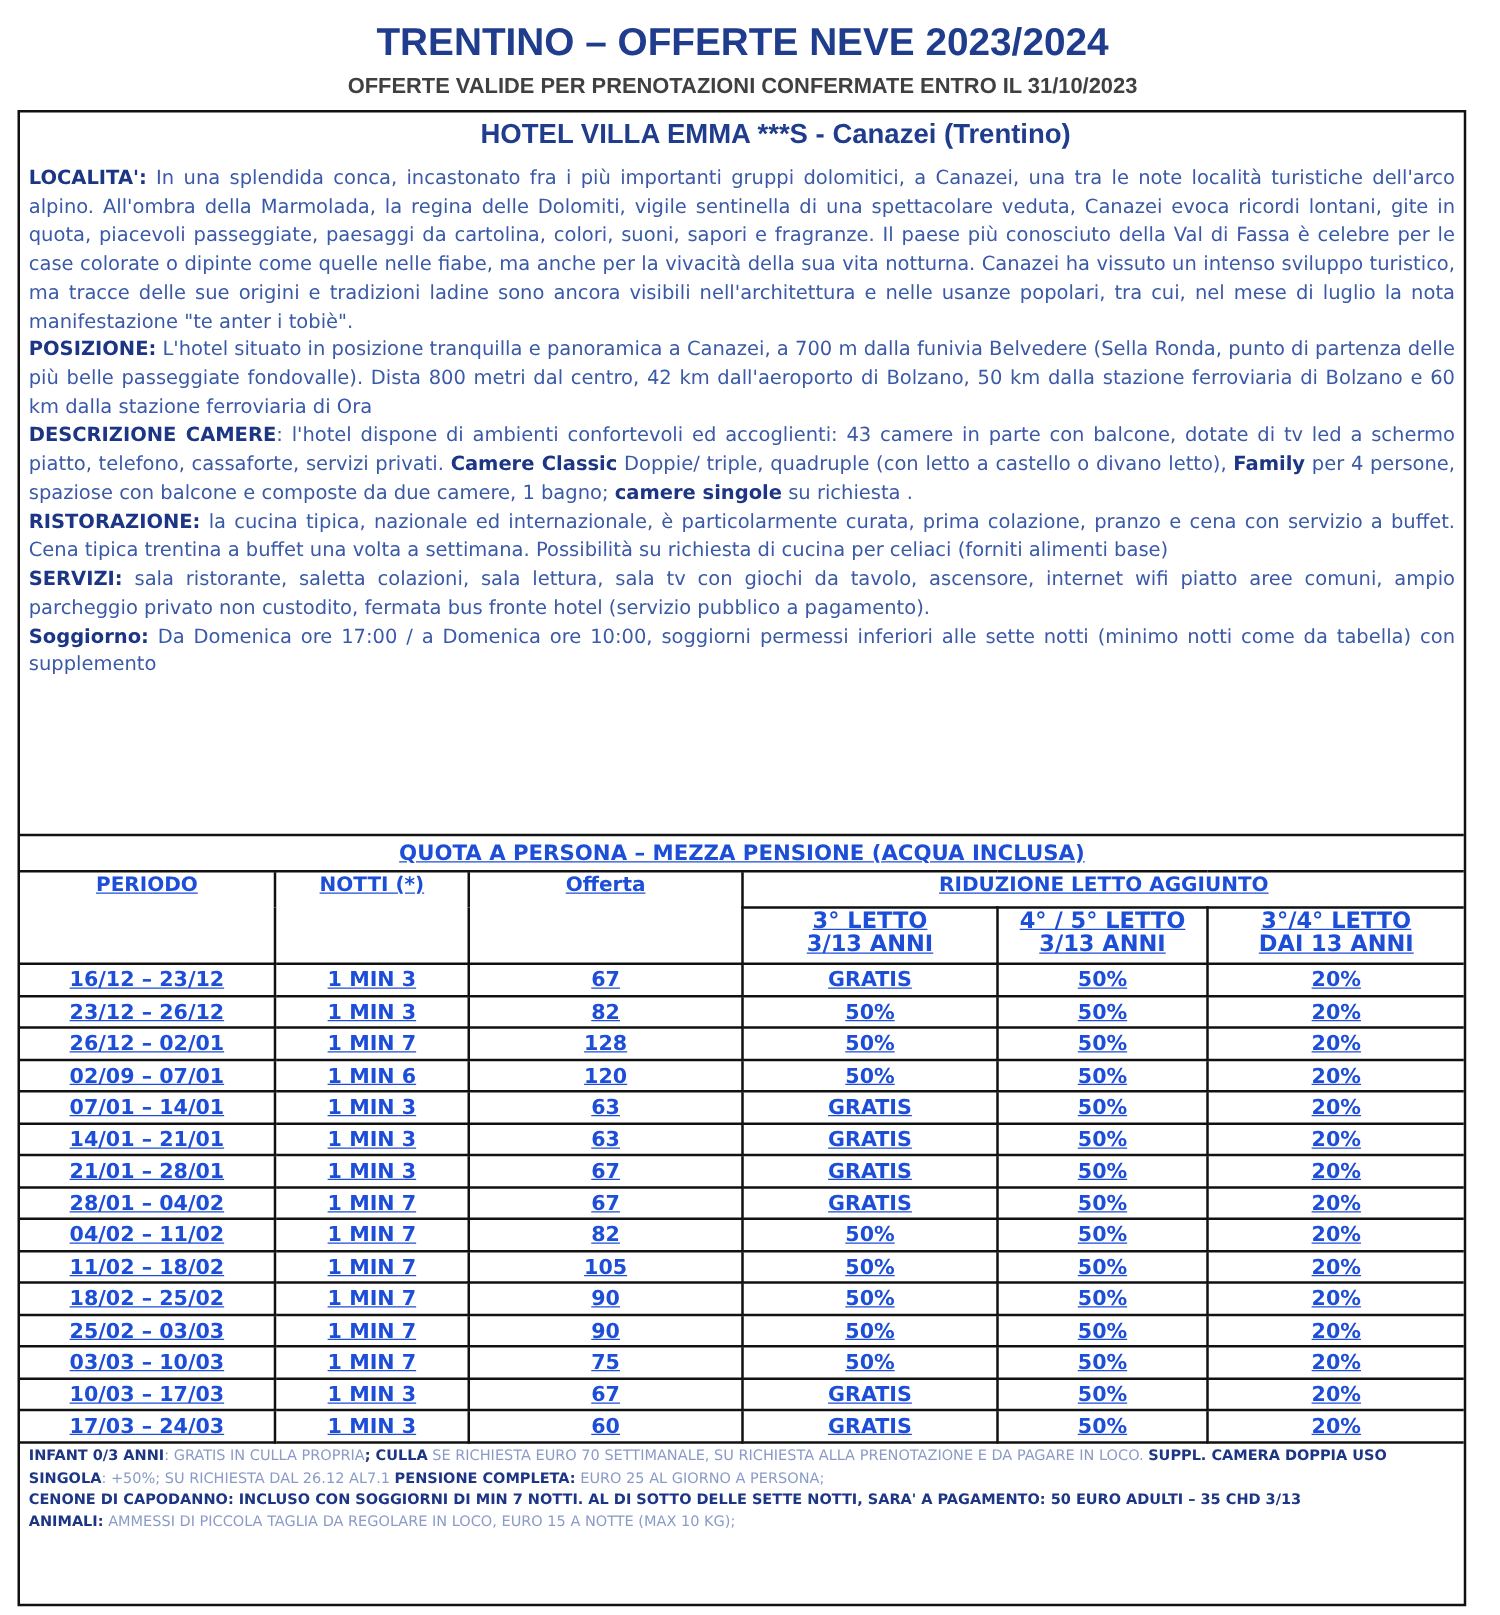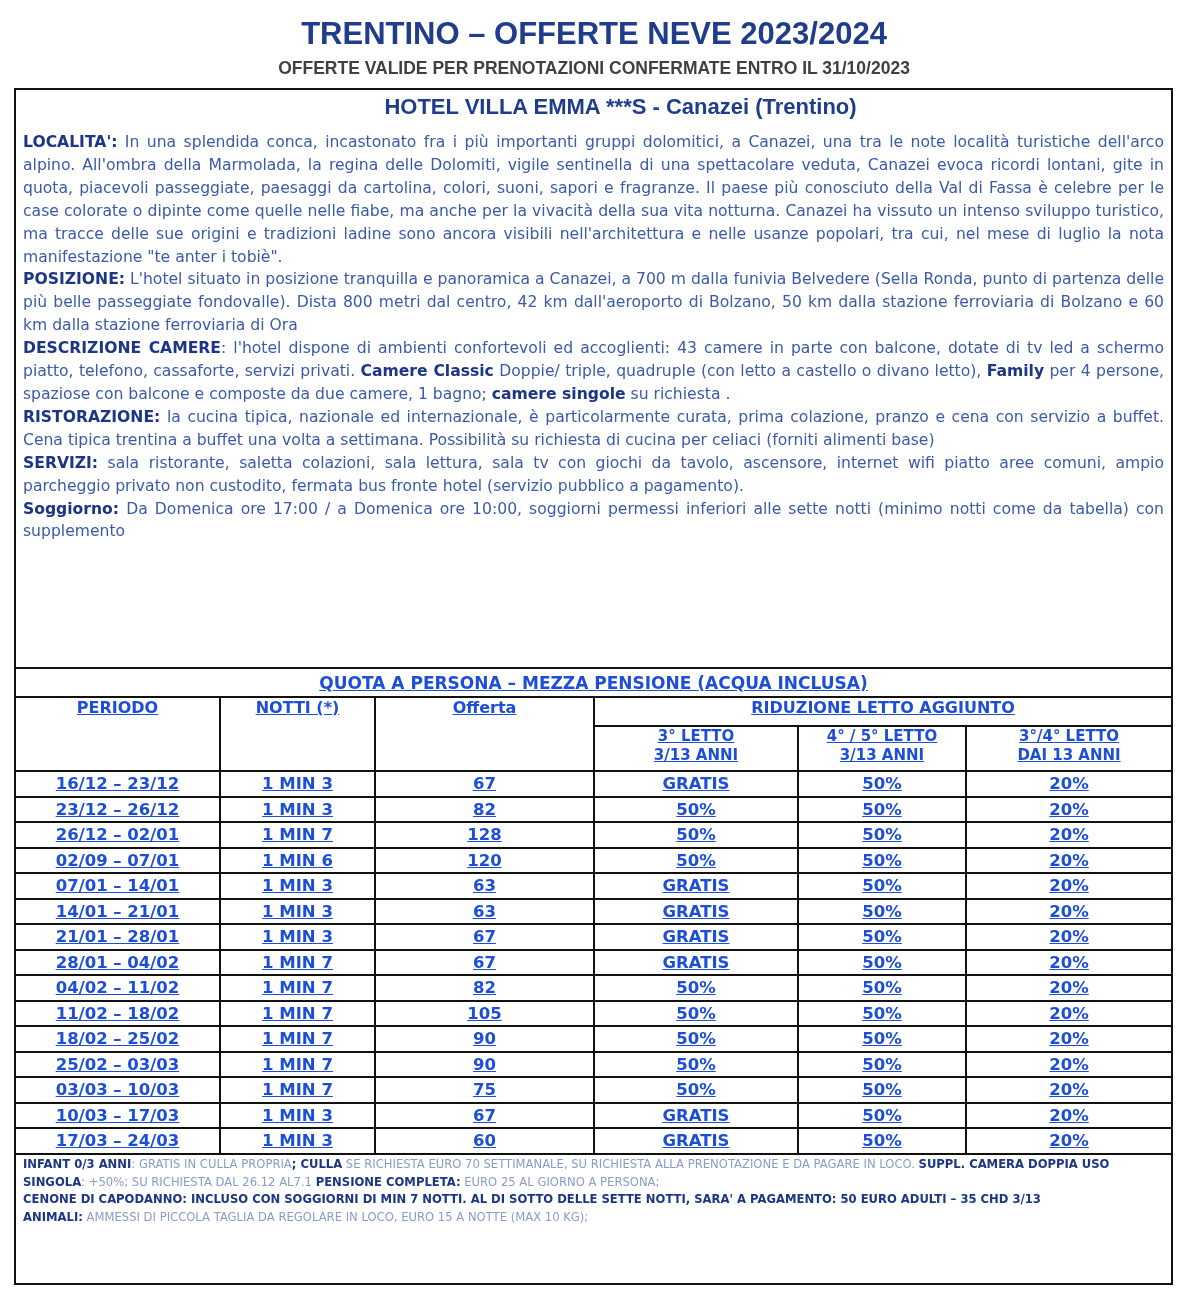--- a/index.html
+++ b/index.html
@@ -12,21 +12,21 @@
   .desc p { margin:0; }
   .desc .lbl { font-weight:bold; color:#1c3584; }
   .desc .emph { font-weight:bold; color:#1c3584; }
   .desc-sep { position:absolute; left:0; top:577px; width:100%; height:2px; background:#111; }
 
   table.prices { position:absolute; left:0; top:579px; width:1155px; border-collapse:collapse; table-layout:fixed; font-family:"DejaVu Sans", sans-serif; font-weight:bold; color:#1d4ed8;text-decoration:underline; }
   table.prices td, table.prices th { border:2px solid #111; text-align:center; padding:0; }
   table.prices tr.caption th { height:27px; font-size:17px; border-top:none; border-left:none; border-right:none; }
   table.prices tr.head1 th { height:27px; font-size:16px; vertical-align:top; }
   table.prices tr.head1 th.tall { height:72px; }
-  table.prices tr.head2 th { height:43px; font-size:15px; line-height:19px; vertical-align:top; }
+  table.prices tr.head2 th { height:43px; font-size:18px; line-height:19px; vertical-align:top; }
   table.prices tbody td { height:23.5px; font-size:16.5px; line-height:23px; }
   table.prices th:first-child, table.prices td:first-child { border-left:none; }
   table.prices th:last-child, table.prices td:last-child { border-right:none; }
 
   .notes { position:absolute; left:7px; top:1066px; width:1141px; font-family:"DejaVu Sans", sans-serif; font-size:11.6px; line-height:17.5px; color:#8a9bc7; text-transform:uppercase; }
   .notes p { margin:0; }
   .notes b { color:#1c3584; }
 </style>
 </head>
 <body>

